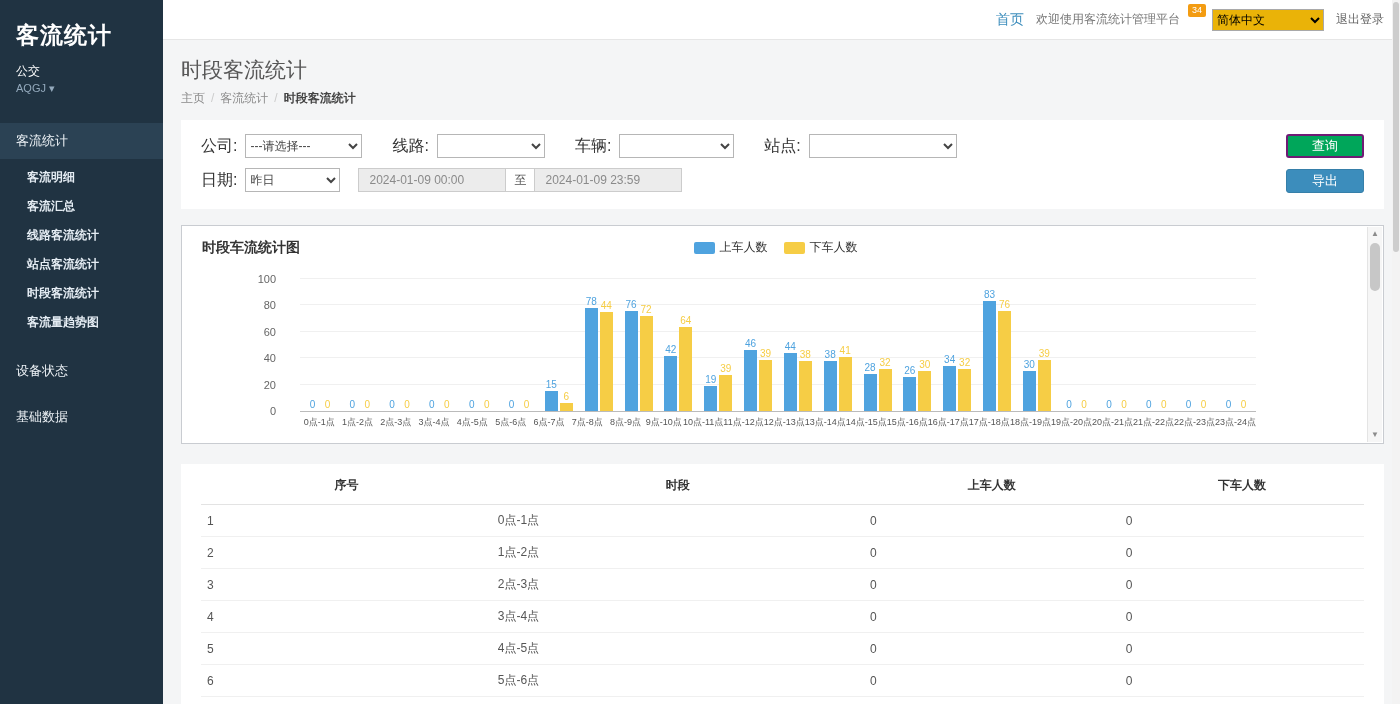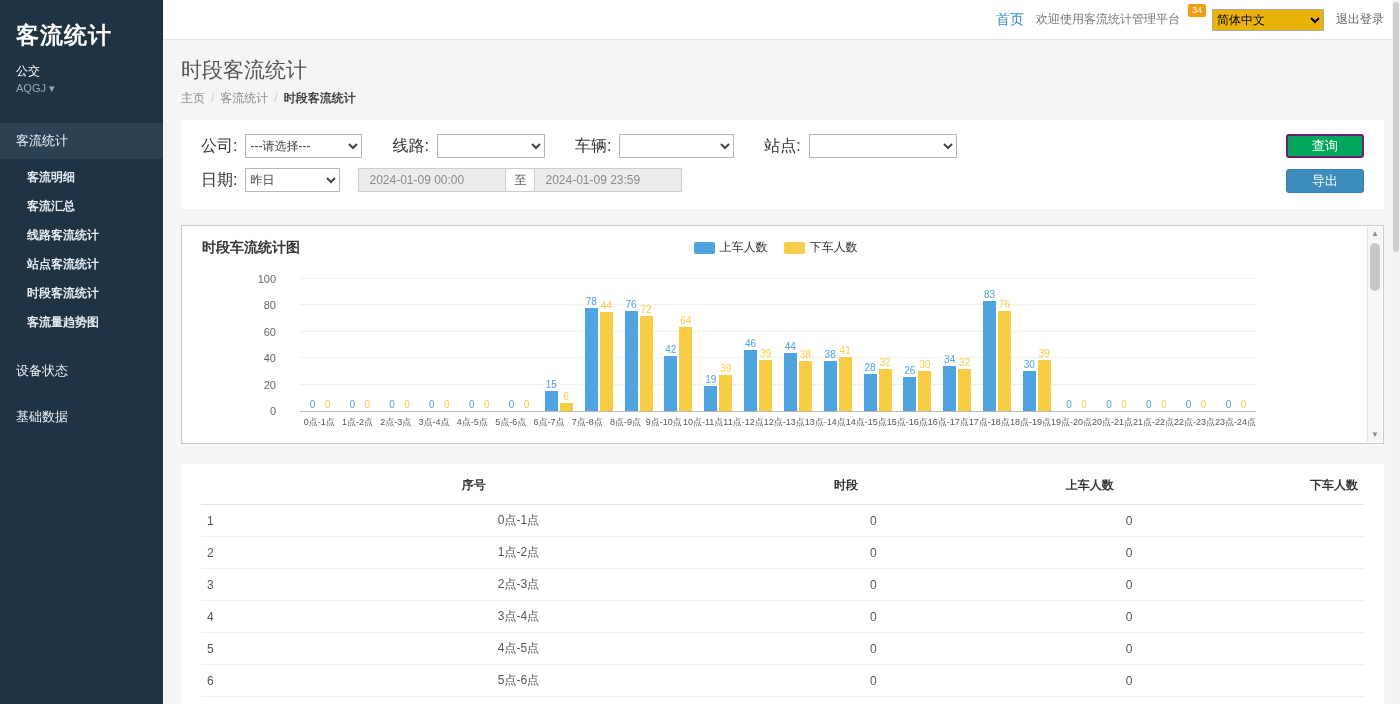--- a/index.html
+++ b/index.html
@@ -78,21 +78,21 @@
   .x-label { flex:1; text-align:center; font-size:9px; color:#555; white-space:nowrap; }
 
   .chart-scrollbar { position:absolute; top:1px; right:1px; bottom:1px; width:15px; background:#f6f6f6; border-left:1px solid #e4e4e4; cursor:pointer; }
   .sb-arrow { font-size:8px; color:#8b8b8b; text-align:center; height:14px; line-height:14px; }
   .sb-arrow.down { position:absolute; bottom:0; left:0; right:0; }
   .sb-thumb { position:absolute; top:16px; left:2px; width:10px; height:48px; background:#c7c7c7; border-radius:5px; }
 
   
   .table-card { padding:2px 20px 0; }
   table { width:100%; border-collapse:collapse; font-size:12px; }
-  th { text-align:right; font-weight:bold; color:#333; padding:11px 6px 10px; border-bottom:1px solid #e3e3e3; }
+  th { text-align:center; font-weight:bold; color:#333; padding:11px 6px 10px; border-bottom:1px solid #e3e3e3; }
   td { color:#555; padding:7px 6px; border-bottom:1px solid #f0f0f0; }
   .col-0 { width:25%; } .col-1 { width:32%; } .col-2 { width:22%; } .col-3 { width:21%; }
 
   
   .page-scrollbar { position:fixed; top:0; right:0; width:8px; height:704px; background:#f3f3f3; cursor:pointer; }
   .page-scrollbar .thumb { position:absolute; top:2px; left:1px; width:6px; height:250px; background:#cdcdcd; border-radius:3px; }
 </style>
 </head>
 <body>
 

